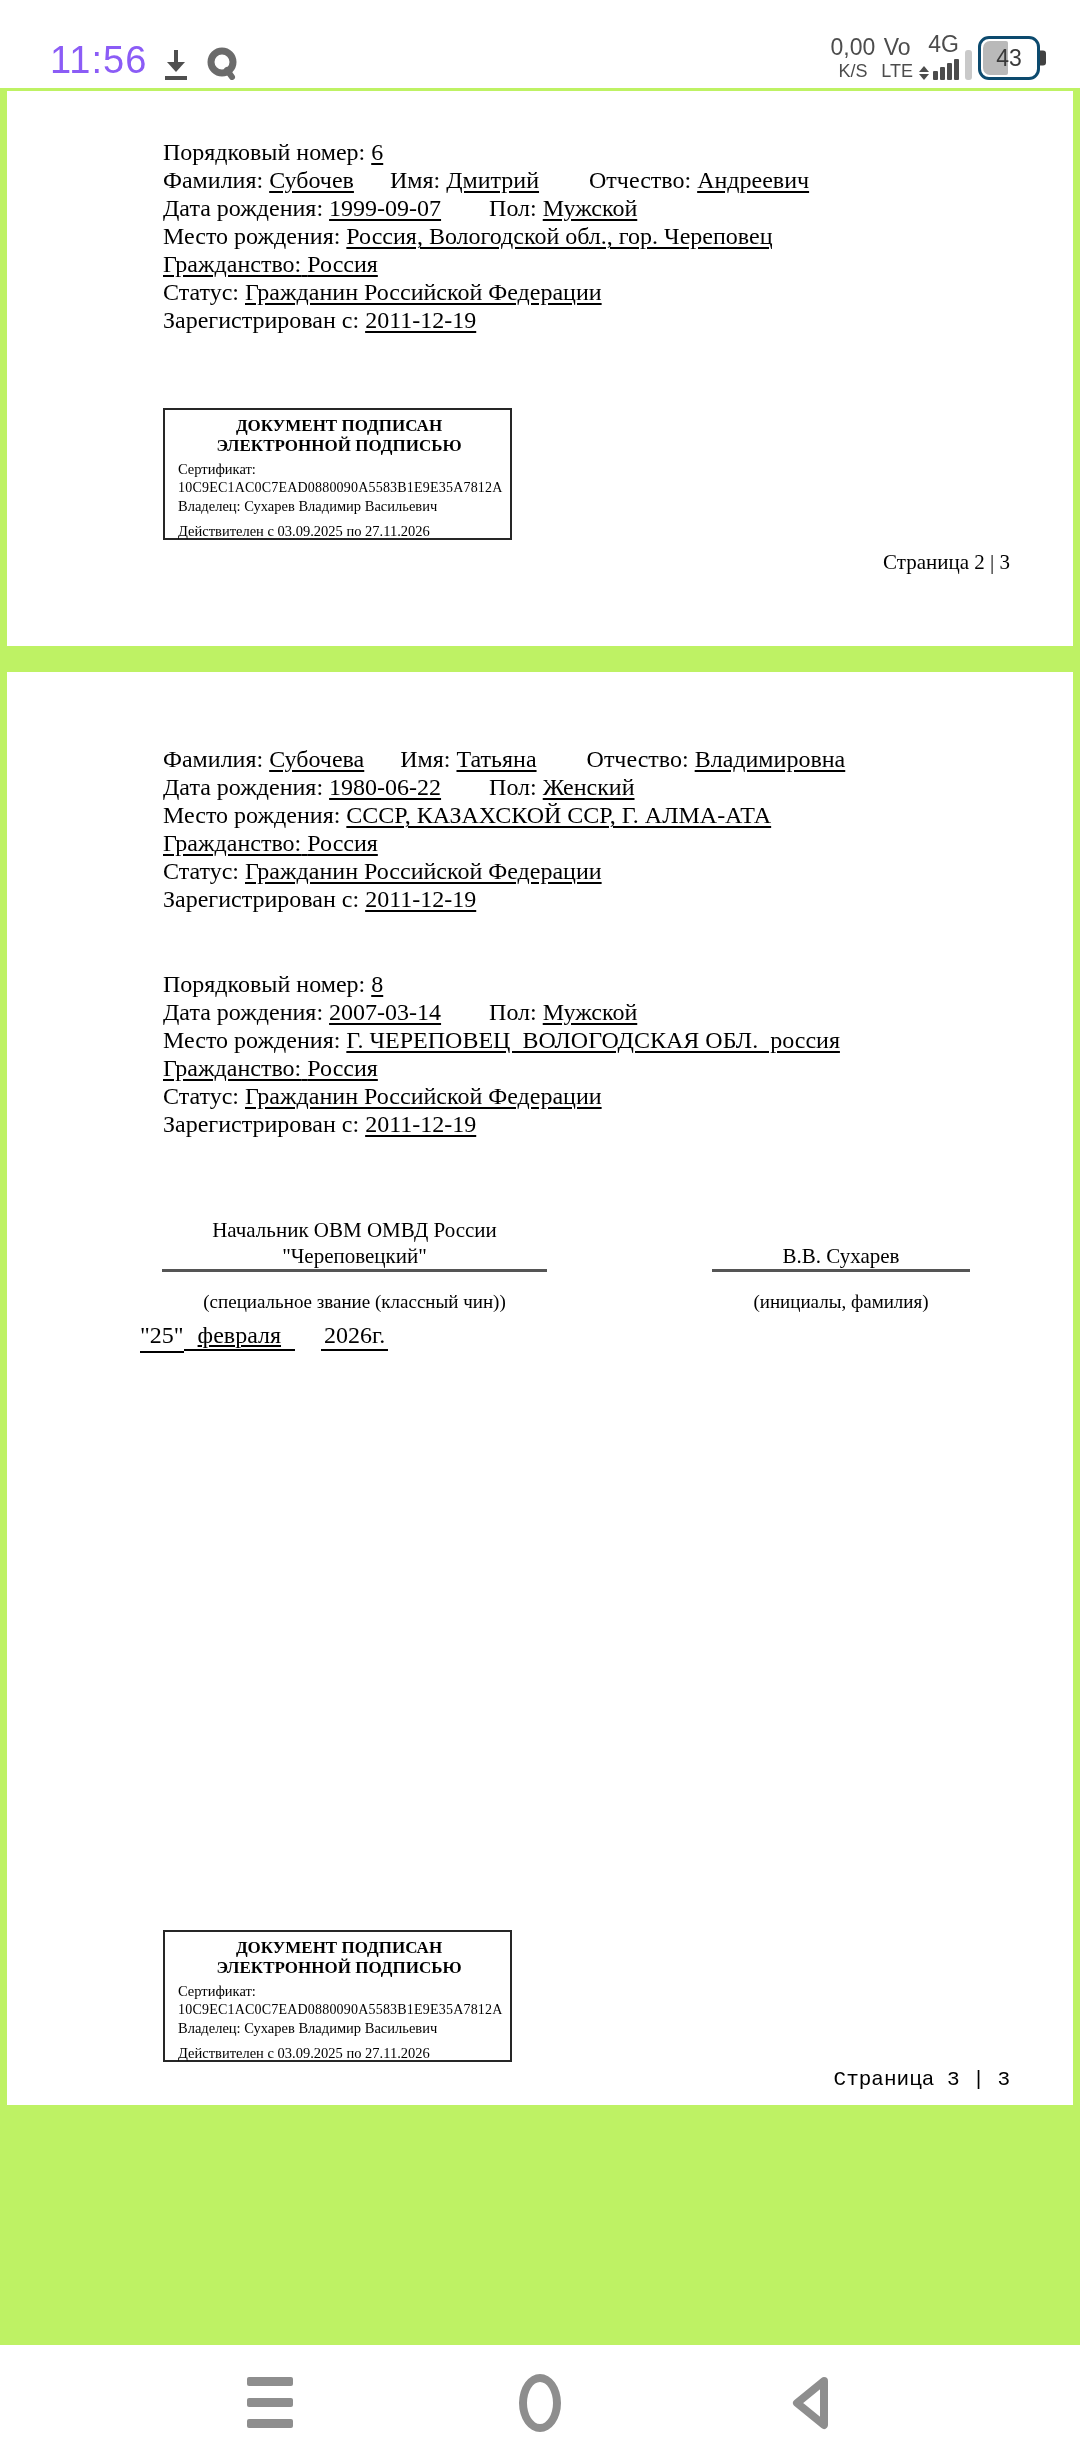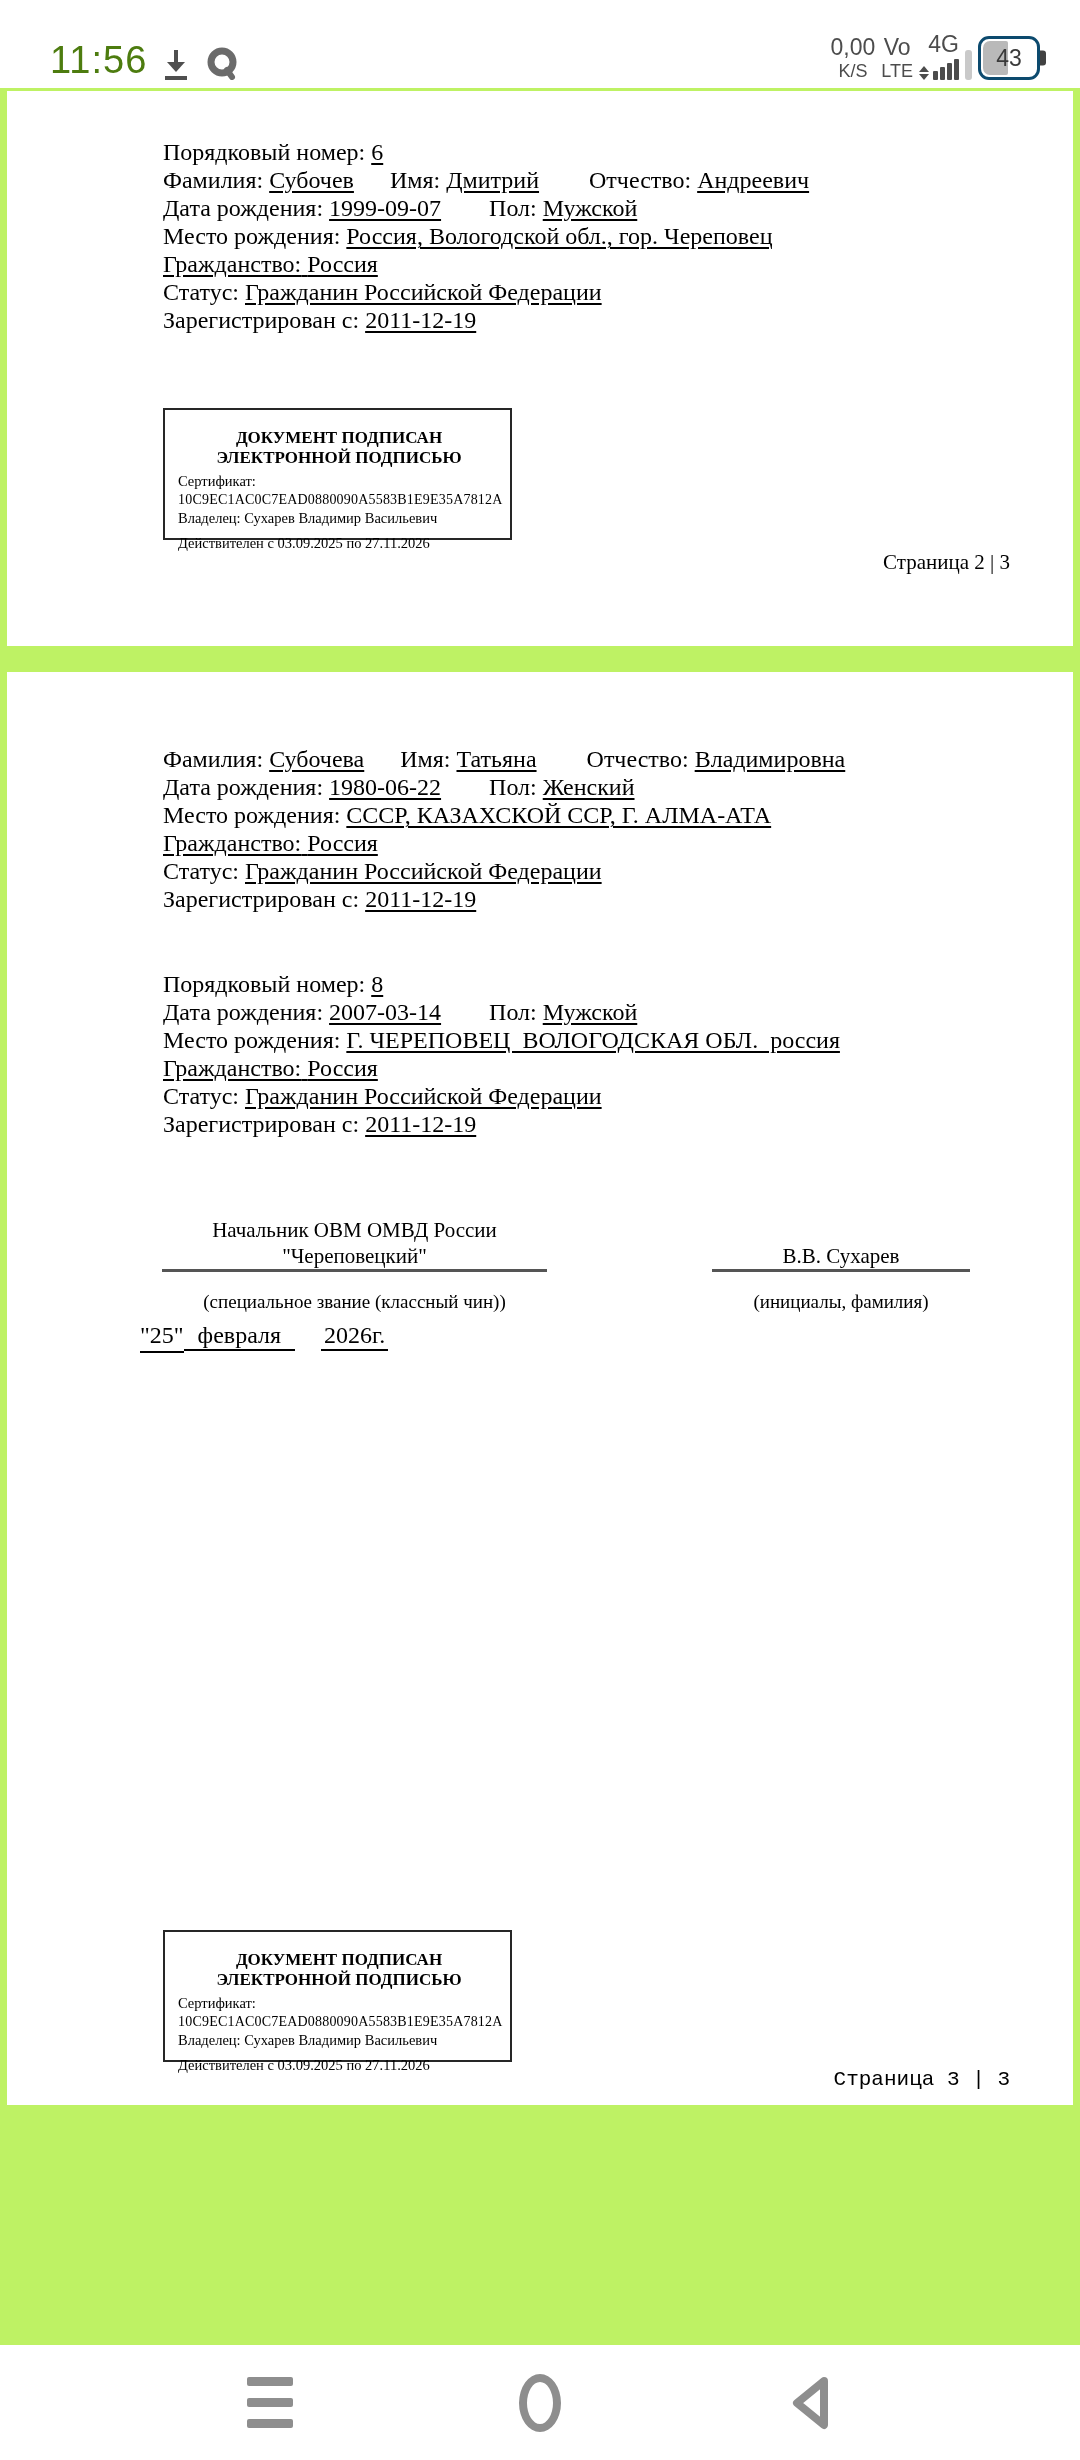--- a/index.html
+++ b/index.html
@@ -8,21 +8,21 @@
     background:#ffffff; font-family:"Liberation Sans", sans-serif;
   }
 
   
   .status-bar {
     position:absolute; top:0; left:0; right:0; height:88px; background:#fff;
     display:flex; align-items:flex-end; justify-content:space-between;
     padding:0 32px 8px 50px; box-sizing:border-box;
   }
   .sb-left { display:flex; align-items:flex-end; gap:16px; }
-  .sb-time { font-size:38px; line-height:40px; color:#4d7c0f; letter-spacing:1px; }
+  .sb-time { font-size:38px; line-height:40px; color:#8b5cf6; letter-spacing:1px; }
   .sb-icon { display:flex; align-items:flex-end; }
   .sb-right { display:flex; align-items:flex-end; gap:6px; color:#4c4c4c; }
   .sb-stack { display:flex; flex-direction:column; align-items:center; line-height:1; }
   .sb-stack .top { font-size:23px; }
   .sb-stack .bot { font-size:18px; margin-top:3px; }
   .net-block { display:flex; flex-direction:column; align-items:flex-end; line-height:1; }
   .net-type { font-size:23px; }
   .net-row { display:flex; align-items:flex-end; gap:3px; margin-top:3px; }
   .updown { display:flex; flex-direction:column; gap:2px; margin-right:1px; }
   .tri-up { width:0; height:0; border-left:5px solid transparent; border-right:5px solid transparent; border-bottom:6px solid #4c4c4c; }
@@ -44,41 +44,41 @@
 
   .doc, .record, .stamp, .page-footer, .sig-col, .sig-caption, .date-line {
     font-family:"Liberation Serif", serif; color:#000;
   }
   .record { position:absolute; left:156px; font-size:24px; line-height:28px; white-space:nowrap; }
   .record p { margin:0; }
   .r6 { top:47px; } .r7 { top:73px; } .r8 { top:298px; }
   .u { text-decoration:underline; text-decoration-thickness:2px; text-underline-offset:3px; }
   .gap-im { margin-left:36px; } .gap-ot { margin-left:50px; } .gap-pol { margin-left:48px; }
 
-  .stamp { position:absolute; left:156px; width:349px; height:132px; border:2px solid #262626; box-sizing:border-box; padding:18px 10px 0 13px; background:#fff; }
+  .stamp { position:absolute; left:156px; width:349px; height:132px; border:2px solid #262626; box-sizing:border-box; padding:6px 10px 0 13px; background:#fff; }
   .stamp-title { text-align:center; font-weight:bold; font-size:17px; line-height:20px; }
   .stamp-body { margin-top:4px; }
   .stamp-line { font-size:14.5px; line-height:18.5px; }
   .stamp-cert-num { font-size:14px; letter-spacing:0.2px; }
   .stamp-validity { margin-top:6px; }
   .stamp1 { top:317px; } .stamp2 { top:1258px; }
 
   .page-footer { position:absolute; right:63px; font-size:21px; }
   .pf2 { top:459px; } .pf3 { top:1396px;font-family:Liberation Mono, monospace; }
 
   .sig-col { position:absolute; text-align:center; font-size:21px; line-height:26px; border-bottom:3px solid #555; box-sizing:content-box; }
   .sig-left { left:155px; top:545px; width:385px; height:52px; }
   .sig-right { left:705px; top:571px; width:258px; height:26px; }
   .sig-caption { position:absolute; top:619px; font-size:19px; text-align:center; }
   .cap-left { left:155px; width:385px; }
   .cap-right { left:705px; width:258px; }
 
   .date-line { position:absolute; left:133px; top:650px; font-size:24px; white-space:nowrap; }
   .dl-u { border-bottom:2px solid #000; padding-bottom:2px; display:inline-block; }
-  .dl-month { padding:0 14px; }
+  .dl-month { padding:0 14px;text-decoration:underline; }
   .dl-year { margin-left:26px; padding:0 3px; }
 
   
   .nav-bar {
     position:absolute; left:0; bottom:0; width:100%; height:115px; background:#fff;
     display:flex; align-items:center; justify-content:space-between;
     padding:0 240px; box-sizing:border-box;
   }
   .nav-btn { width:60px; height:72px; background:none; border:none; padding:0; display:flex; align-items:center; justify-content:center; cursor:pointer; }
   .menu-icon { display:flex; flex-direction:column; gap:12px; }

